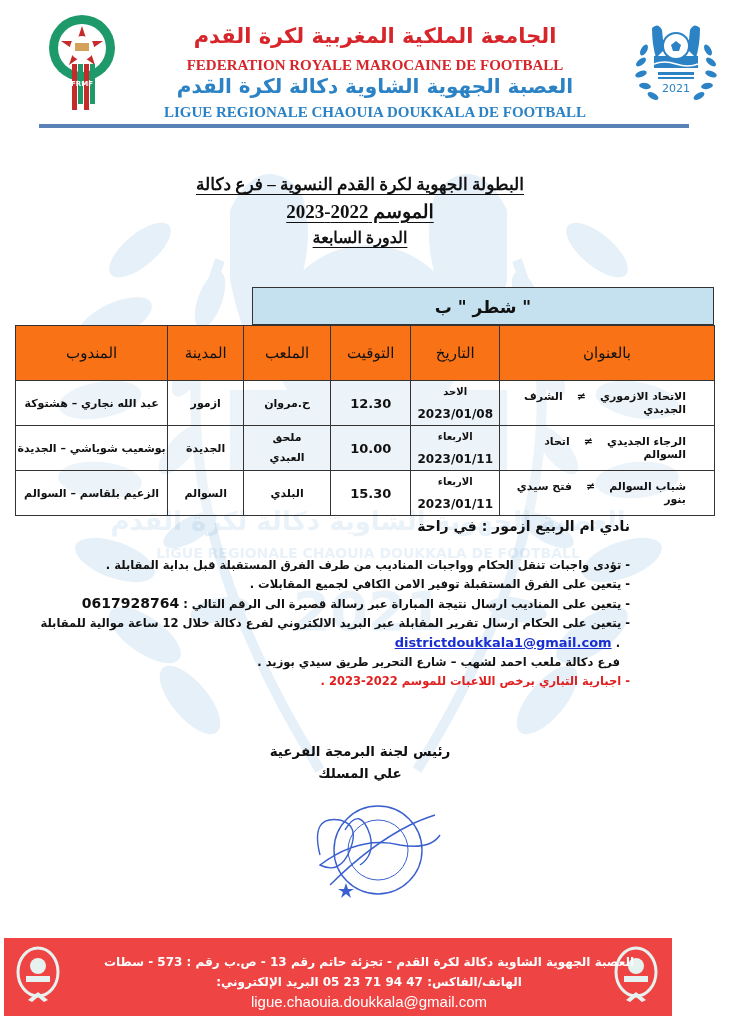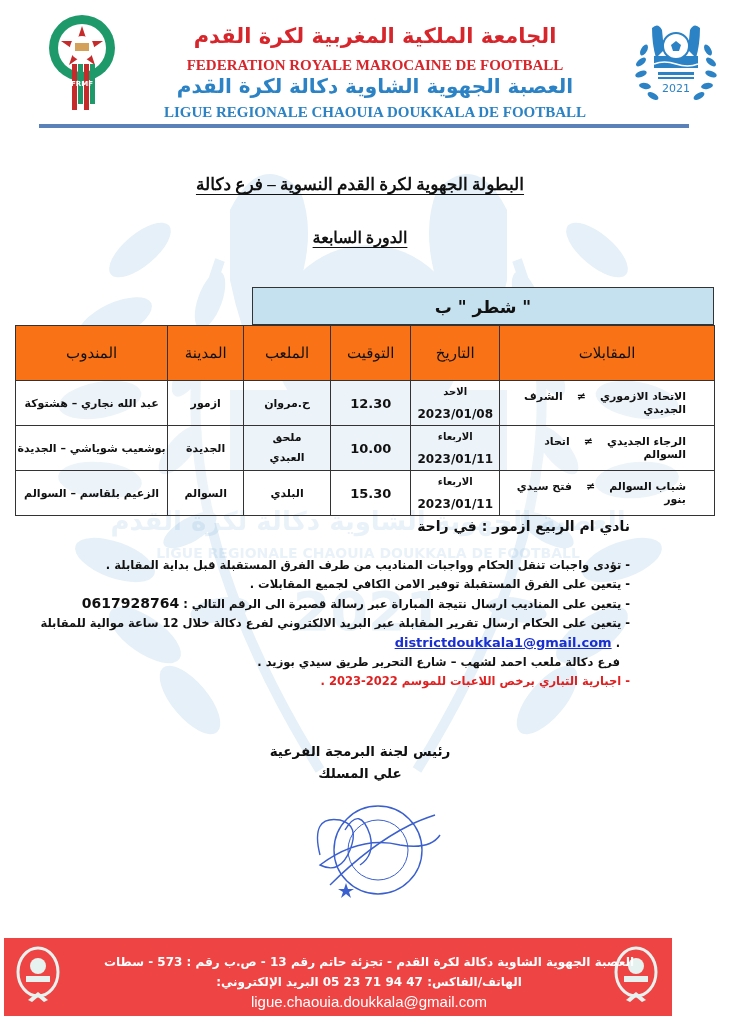--- a/index.html
+++ b/index.html
@@ -178,35 +178,36 @@
     <text x="42" y="72" font-size="11" text-anchor="middle" fill="#2b82c4" font-family="DejaVu Sans, sans-serif">2021</text>
   </svg>
 
   <div class="hdr hdr-ar1">الجامعة الملكية المغربية لكرة القدم</div>
   <div class="hdr hdr-fr1">FEDERATION ROYALE MAROCAINE DE FOOTBALL</div>
   <div class="hdr hdr-ar2">العصبة الجهوية الشاوية دكالة لكرة القدم</div>
   <div class="hdr hdr-fr2">LIGUE REGIONALE CHAOUIA DOUKKALA DE FOOTBALL</div>
   <div class="hdr-rule"></div>
 
   <div class="title t1"><span>البطولة الجهوية لكرة القدم النسوية – فرع دكالة</span></div>
+  <div class="title t2"><span>الموسم 2022-2023</span></div>
   <div class="title t3"><span>الدورة السابعة</span></div>
 
   <div class="group-hdr">شطر " ب "</div>
   <table class="sched">
     <colgroup>
       <col style="width:222px">
         <col style="width:90px">
         <col style="width:64px">
         <col style="width:88px">
         <col style="width:76px">
         <col style="width:160px">
     </colgroup>
     <thead>
       <tr>
-        <th>المقابلات</th>
+        <th>بالعنوان</th>
         <th>التاريخ</th>
         <th>التوقيت</th>
         <th>الملعب</th>
         <th>المدينة</th>
         <th>المندوب</th>
       </tr>
     </thead>
     <tbody>
       <tr class="r">
         <td class="match">

